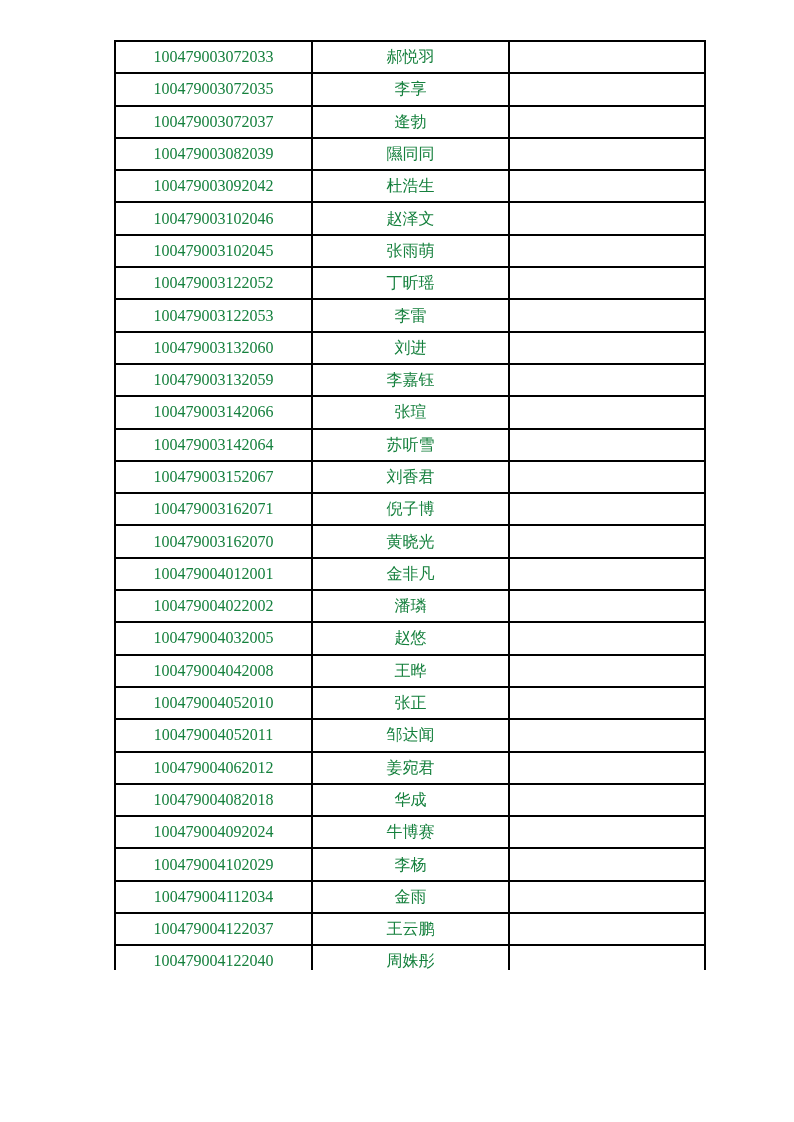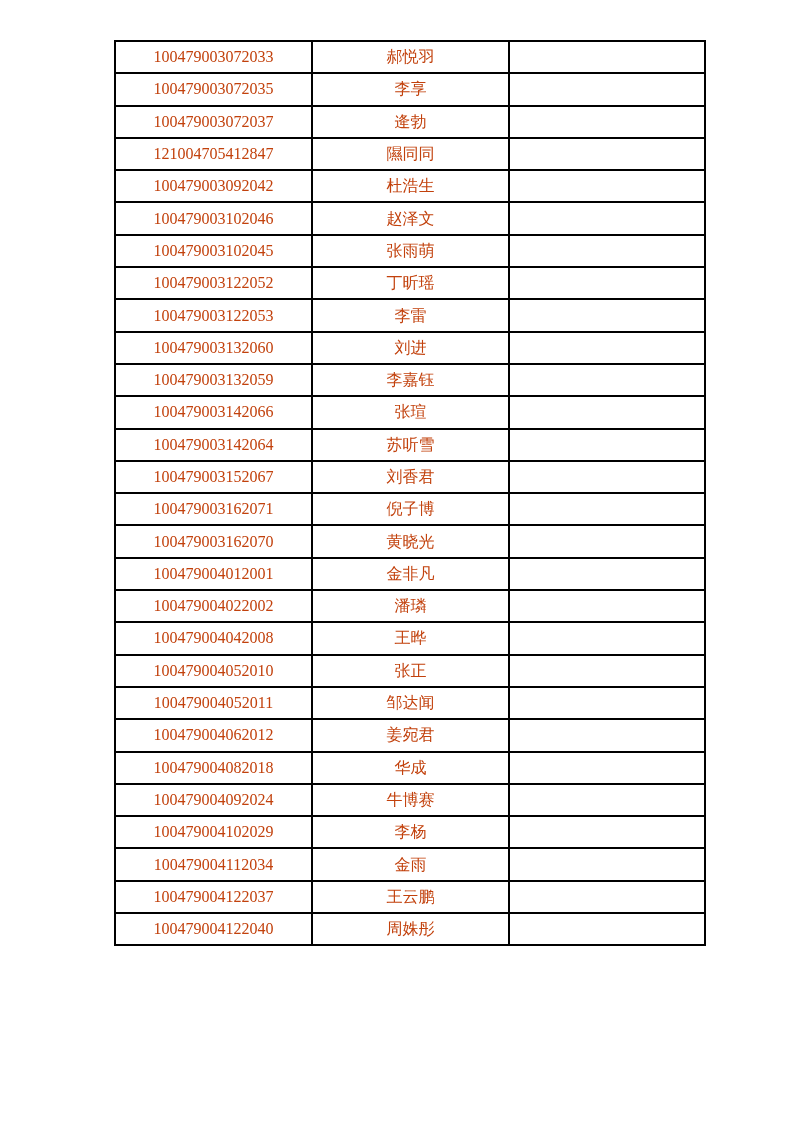--- a/index.html
+++ b/index.html
@@ -7,21 +7,21 @@
     padding: 0;
     background: #ffffff;
   }
   .page {
     position: relative;
     width: 794px;
     height: 970px;
     background: #ffffff;
     overflow: hidden;
     font-family: "Liberation Serif", "DejaVu Serif", serif;
-    color: #c2410c;
+    color: #15803d;
   }
   table.roster {
     position: absolute;
     left: 114px;
     top: 40px;
     width: 592px;
     border-collapse: collapse;
     table-layout: fixed;
   }
   table.roster td {
@@ -59,21 +59,21 @@
         </tr>
 
         <tr>
           <td class="col-id">100479003072037</td>
           <td class="col-name">逄勃</td>
           <td class="col-blank"></td>
         </tr>
 
 
         <tr>
-          <td class="col-id">121004705412847</td>
+          <td class="col-id">100479003082039</td>
           <td class="col-name">隰同同</td>
           <td class="col-blank"></td>
         </tr>
 
         <tr>
           <td class="col-id">100479003092042</td>
           <td class="col-name">杜浩生</td>
           <td class="col-blank"></td>
         </tr>
 
@@ -149,20 +149,25 @@
           <td class="col-blank"></td>
         </tr>
 
         <tr>
           <td class="col-id">100479004022002</td>
           <td class="col-name">潘璘</td>
           <td class="col-blank"></td>
         </tr>
 
 
+        <tr>
+          <td class="col-id">100479004032005</td>
+          <td class="col-name">赵悠</td>
+          <td class="col-blank"></td>
+        </tr>
 
         <tr>
           <td class="col-id">100479004042008</td>
           <td class="col-name">王晔</td>
           <td class="col-blank"></td>
         </tr>
 
 
         <tr>
           <td class="col-id">100479004052010</td>

